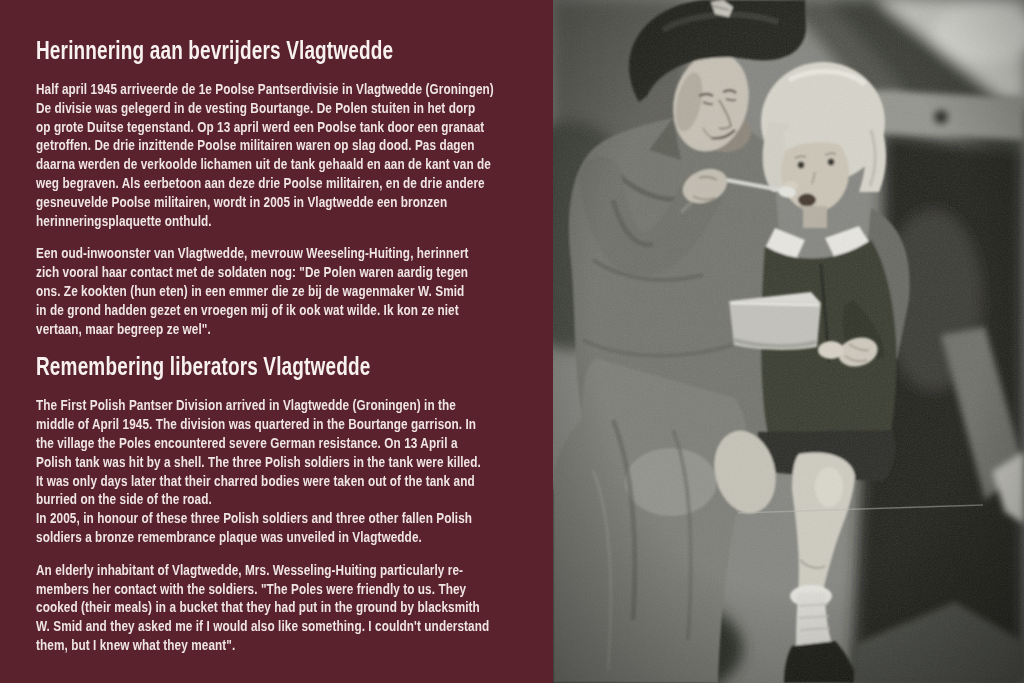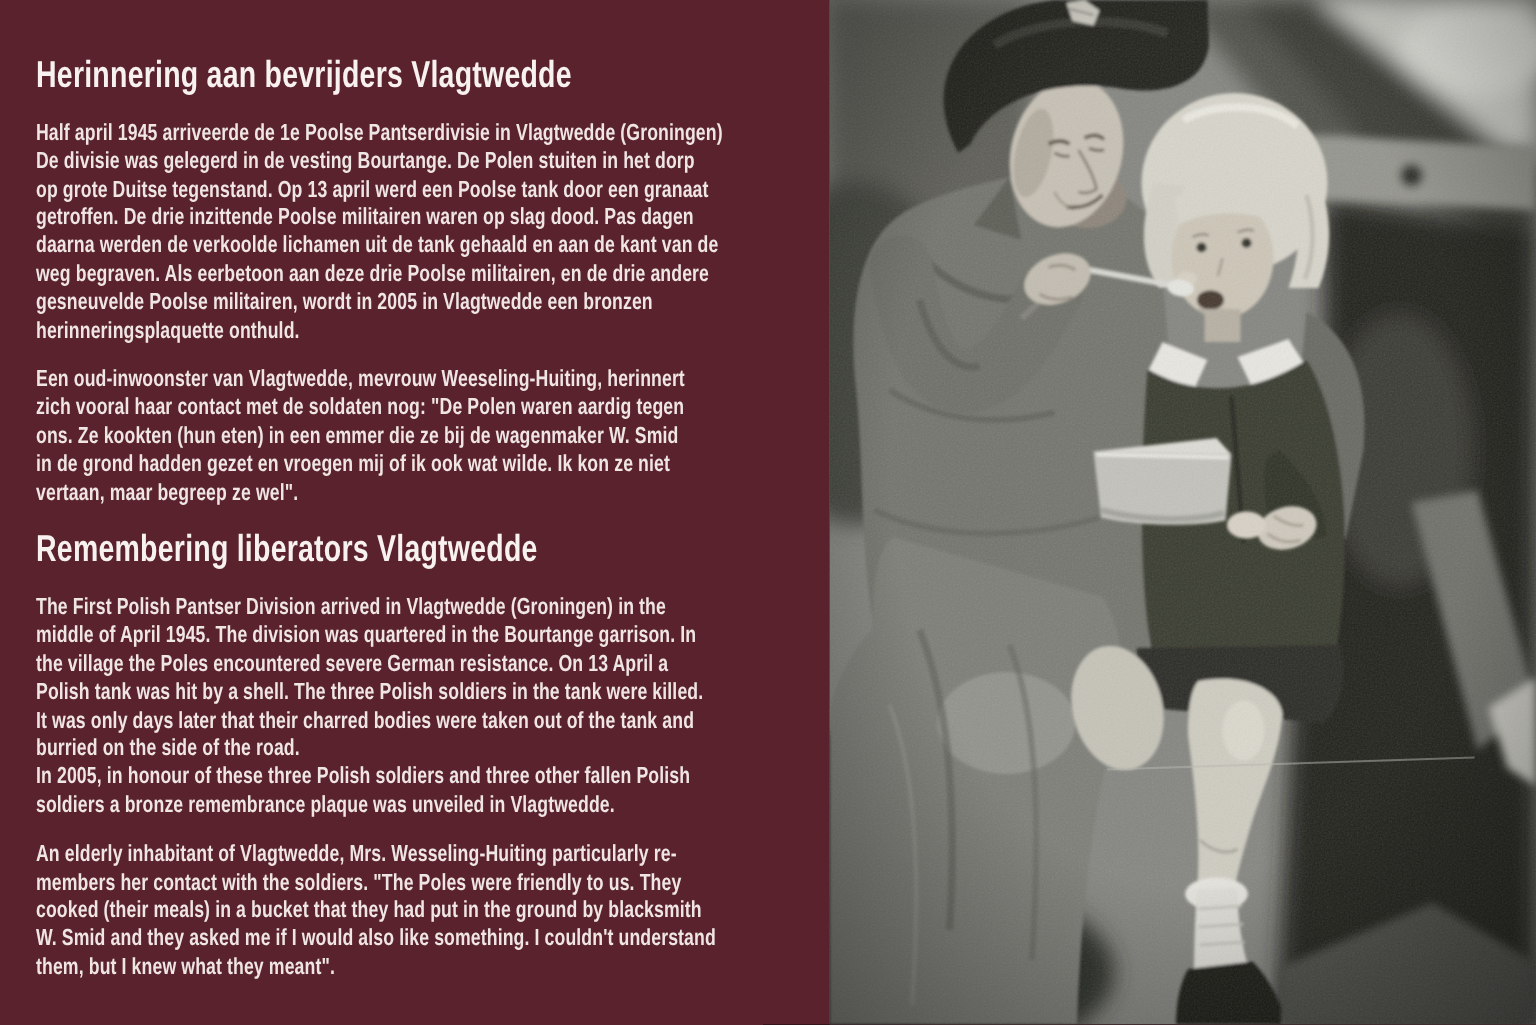--- a/index.html
+++ b/index.html
@@ -7,21 +7,21 @@
     width: 1024px; height: 683px; overflow: hidden;
     font-family: "Liberation Sans", sans-serif;
     background: #000;
   }
   .stage { display: flex; width: 1024px; height: 683px; }
 
   
   .text-panel {
     width: 553px; height: 683px; box-sizing: border-box;
     background: #5a222c;
-    padding: 36px 0 0 24px;
+    padding: 36px 0 0 36px;
     overflow: hidden; flex: none;
   }
   .text-inner {
     width: 680px;
     transform: scaleX(0.76);
     transform-origin: 0 0;
     color: #efe5e3;
     font-weight: 700;
   }
   .panel-heading {

